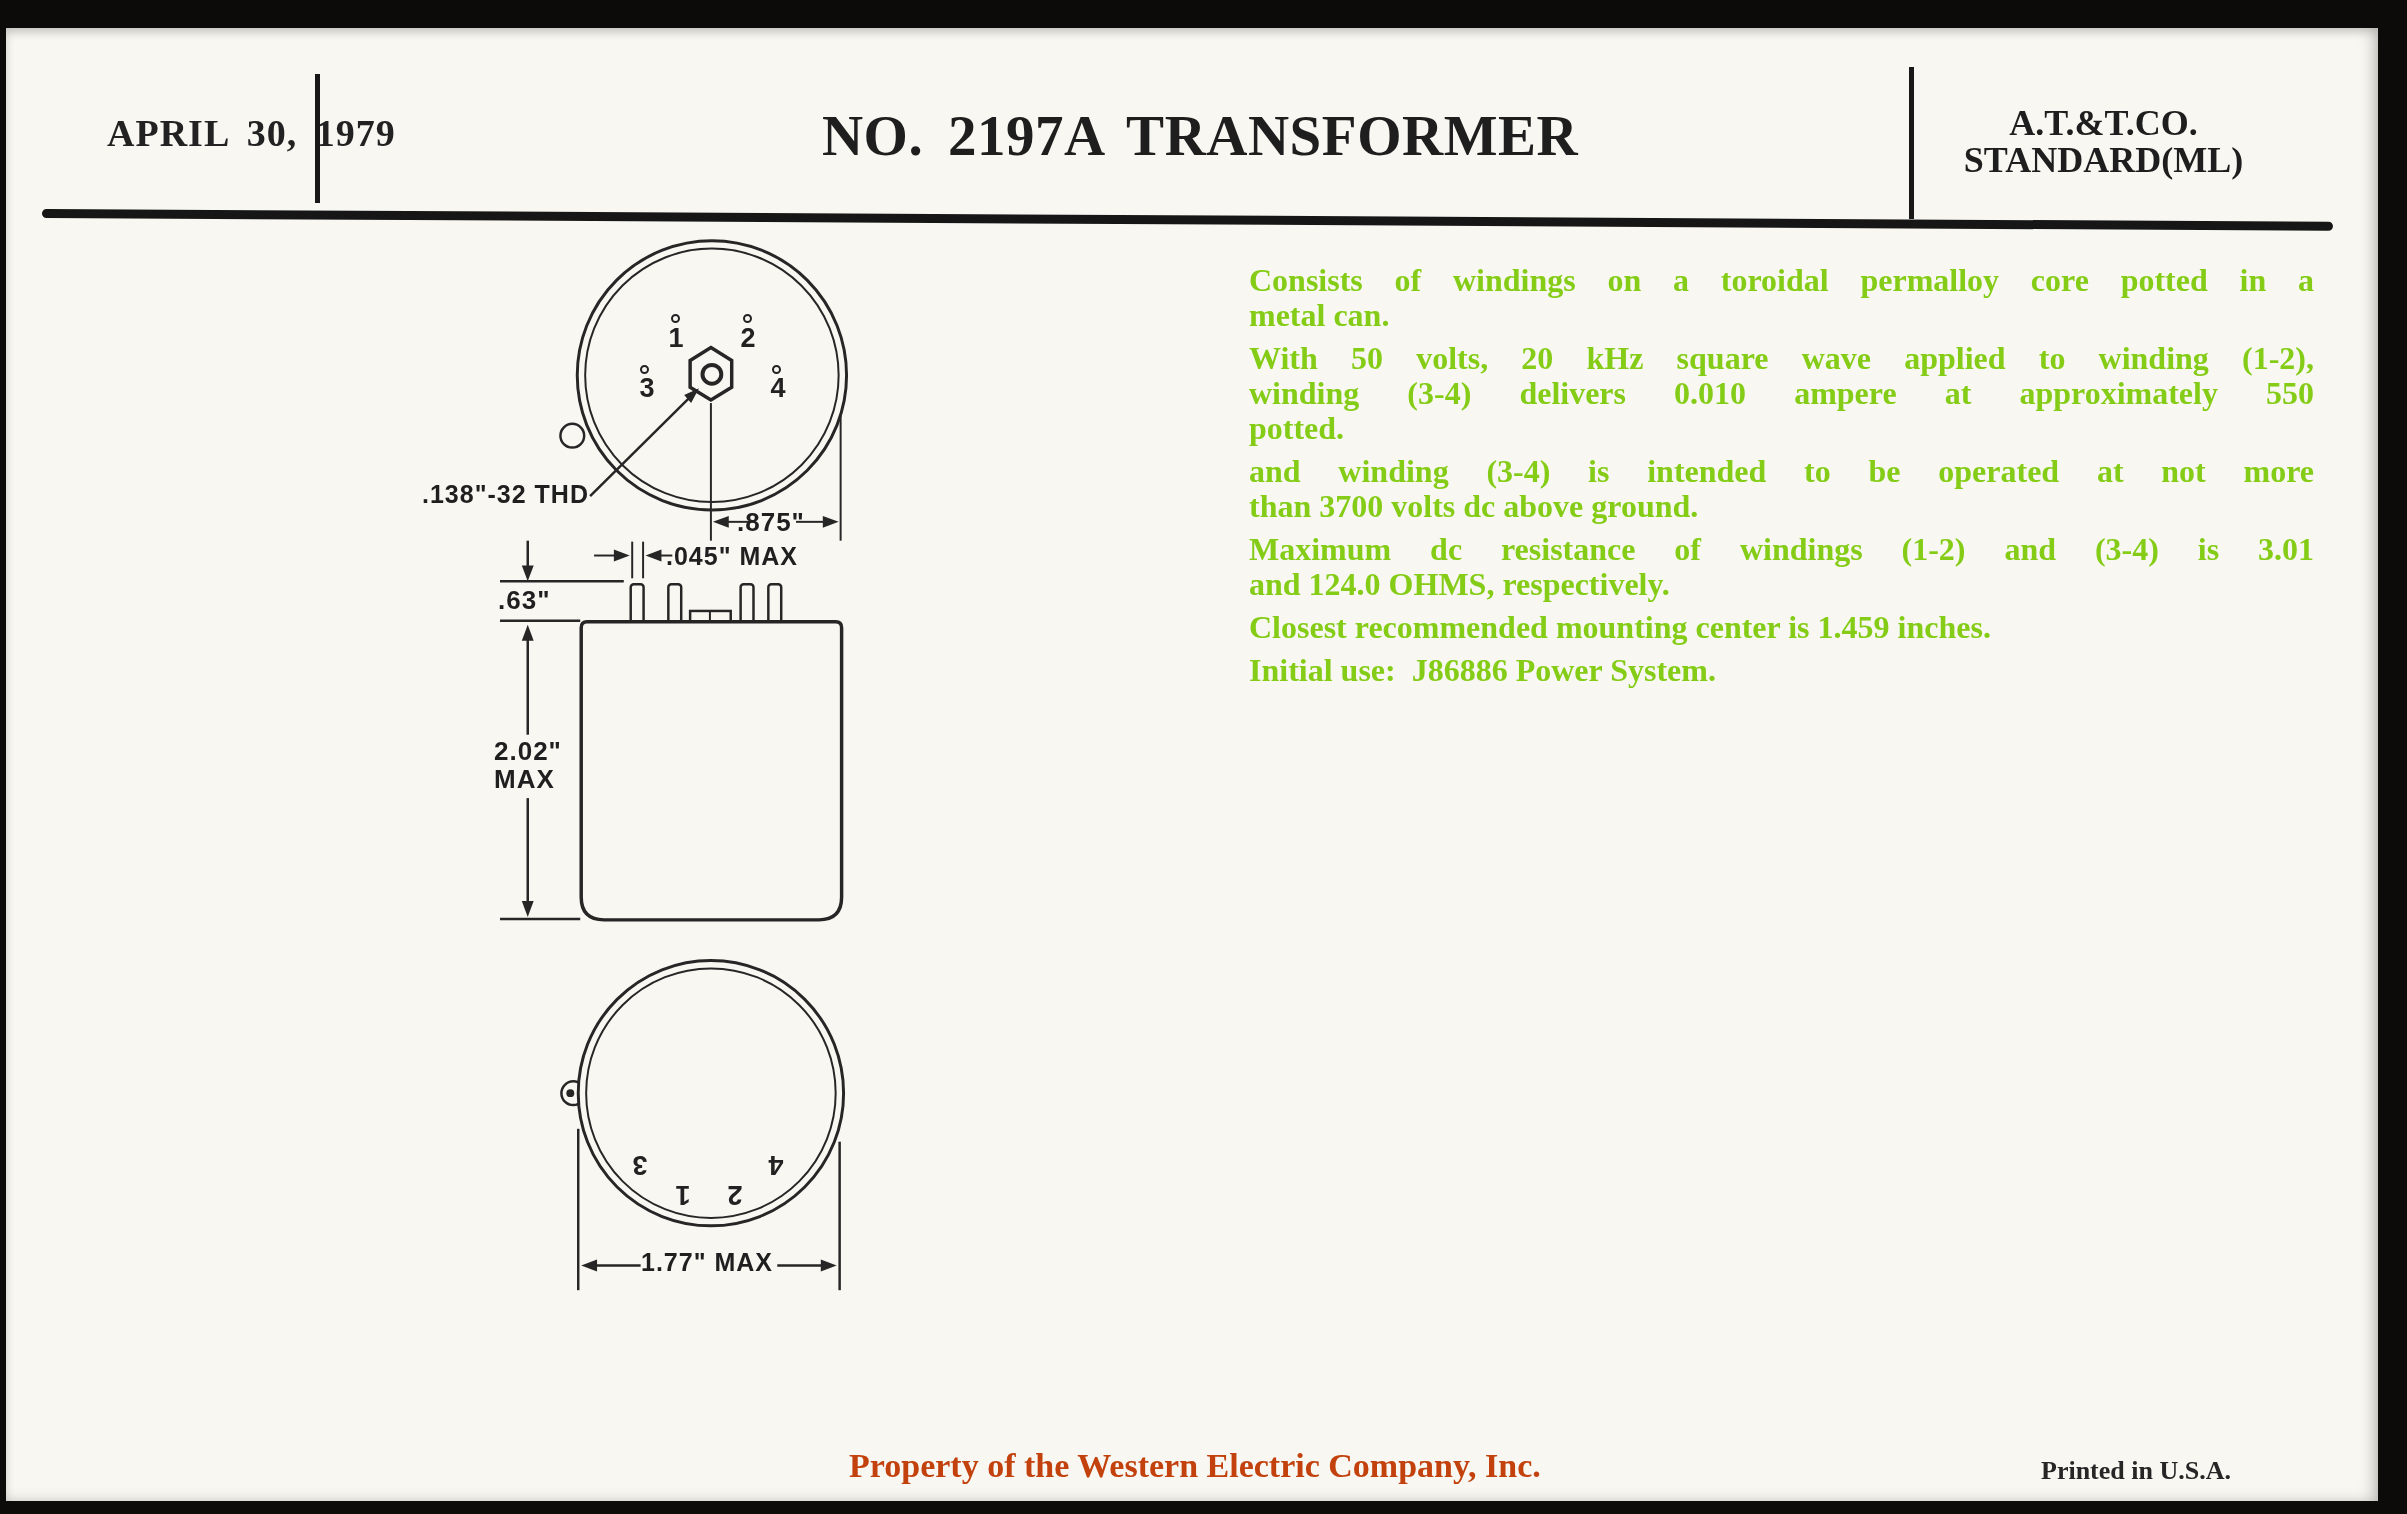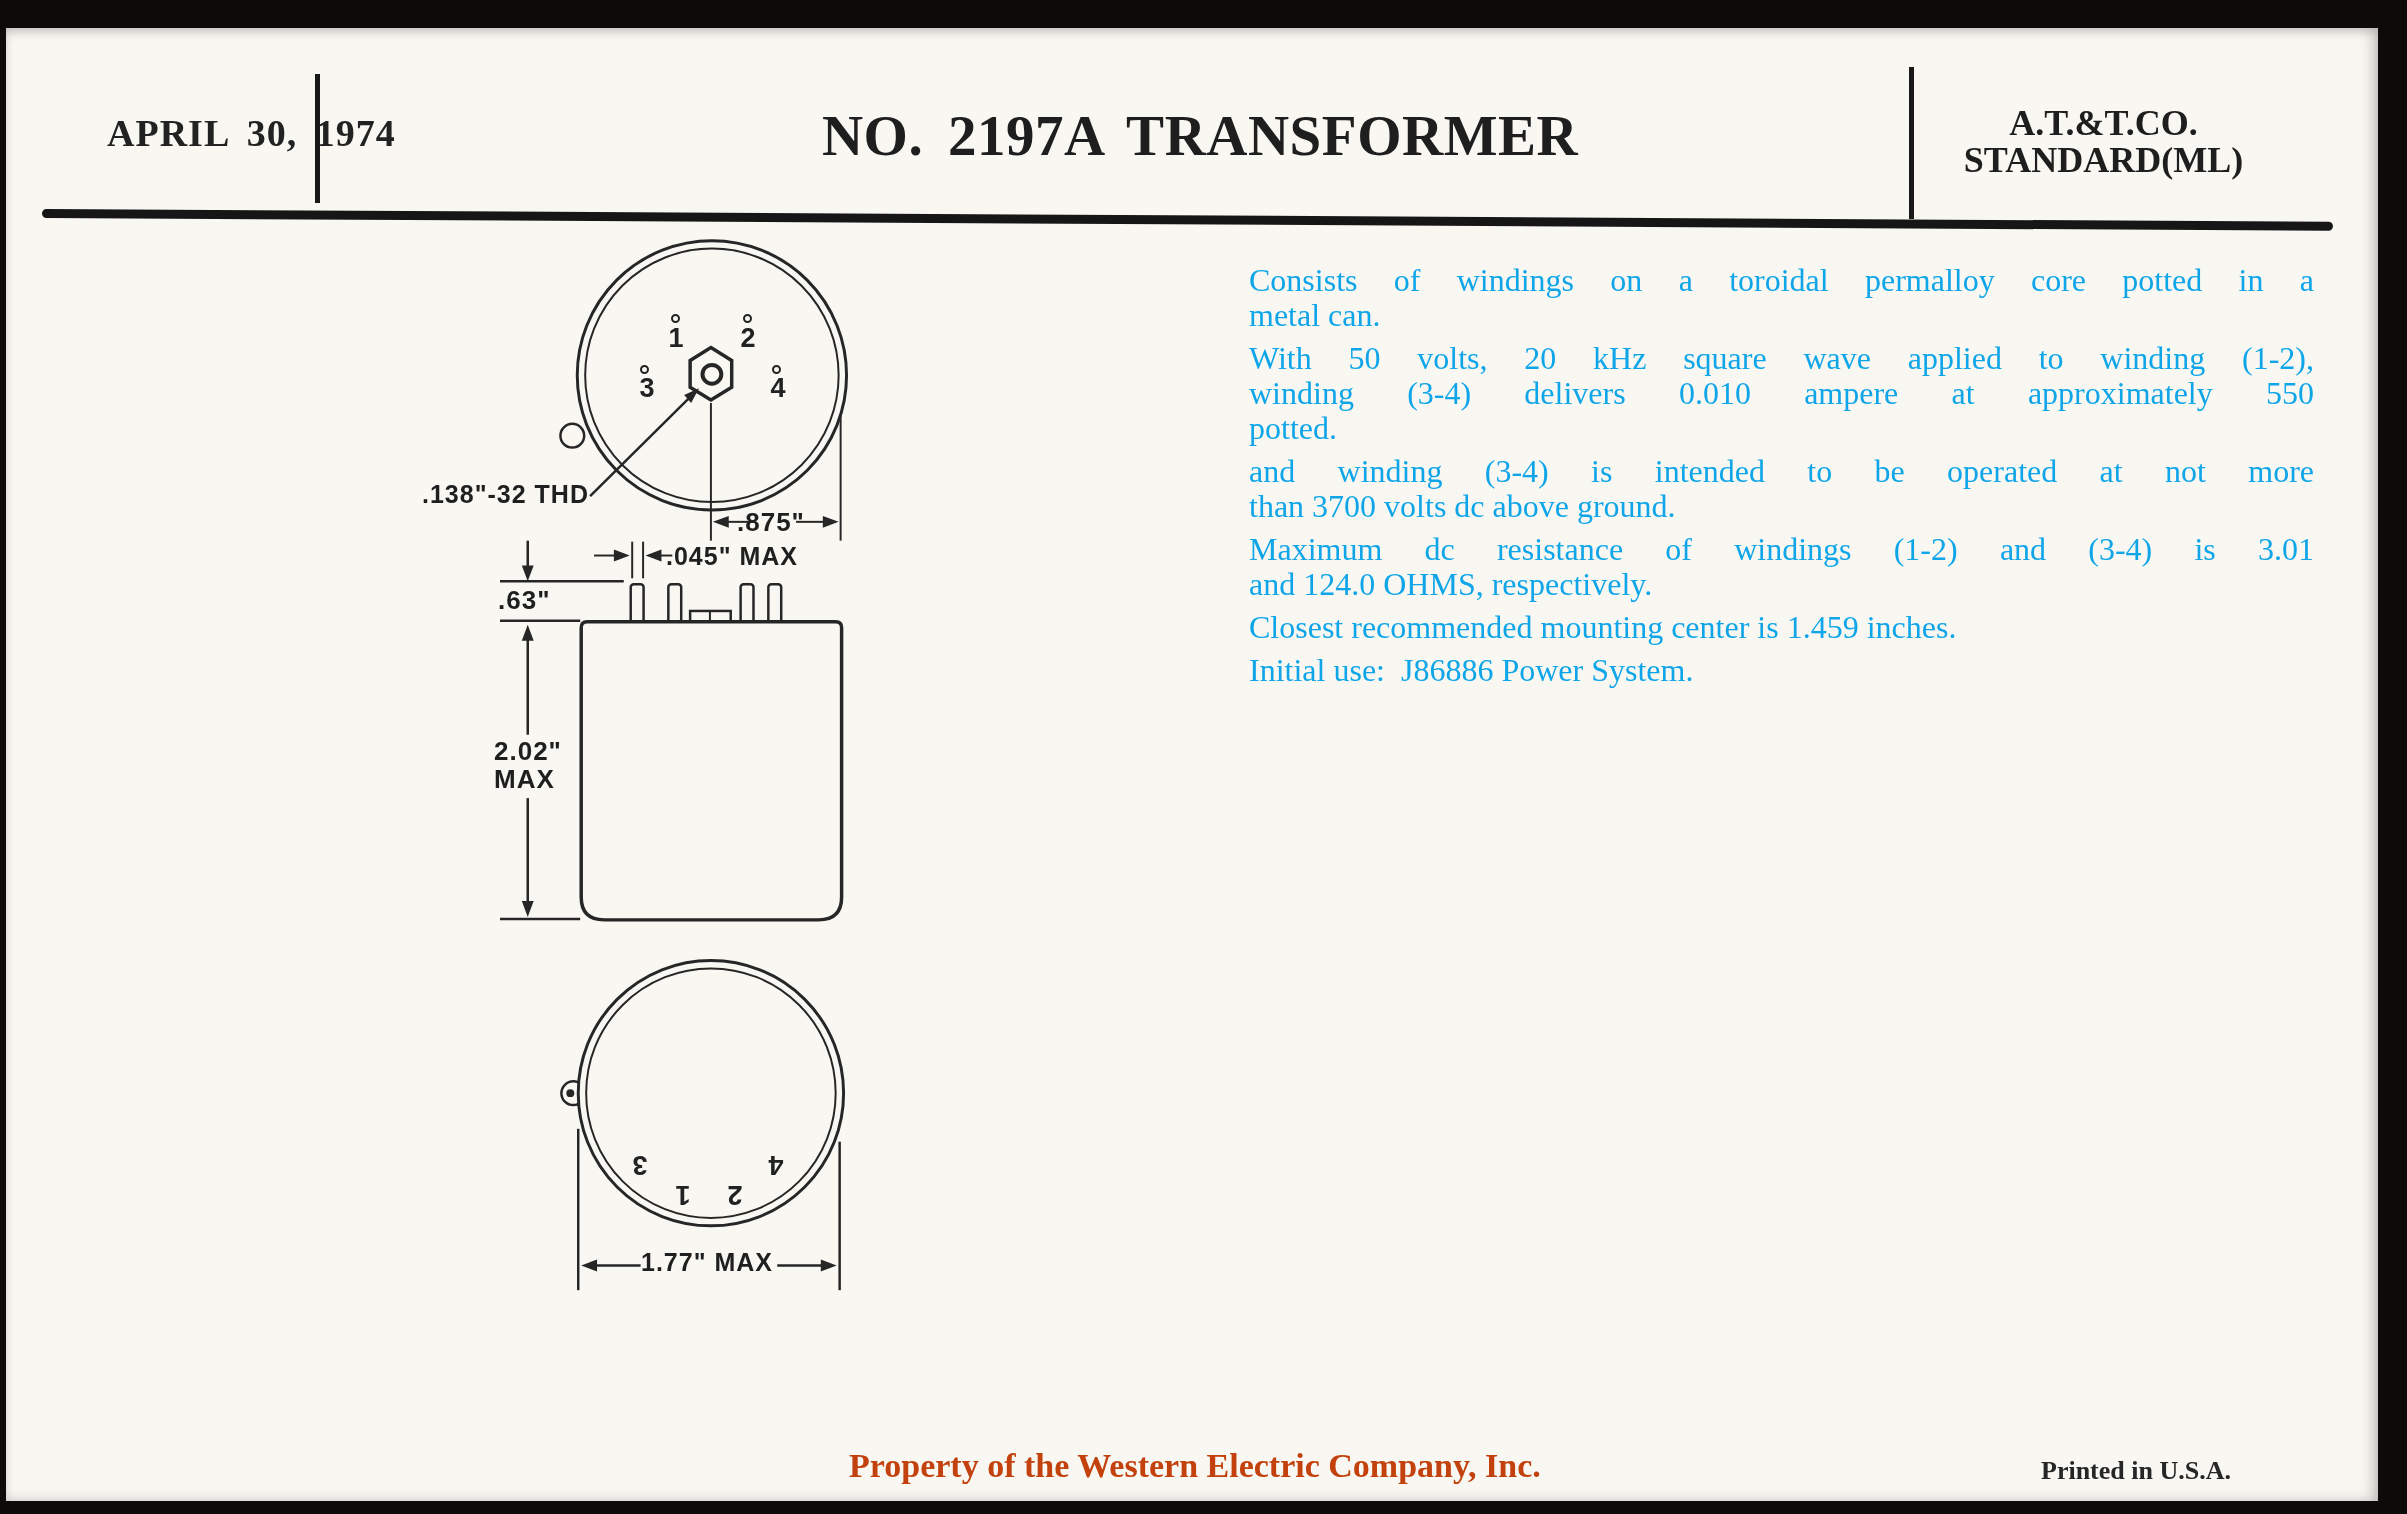--- a/index.html
+++ b/index.html
@@ -39,21 +39,21 @@
   .vrule.left{left:315px;top:74px;height:129px;}
   .vrule.right{left:1909px;top:67px;height:152px;}
   .main-rule{
     left:42px;top:209px;width:2291px;height:9px;background:#161616;
     border-radius:5px;transform:rotate(0.32deg);transform-origin:left center;
   }
 
   
   .specs{
     left:1249px;top:263px;width:1065px;
-    font-size:32px;font-weight:normal;color:#0ea5e9;
+    font-size:32px;font-weight:bold;color:#84cc16;
   }
   .spec-para{margin:0 0 8px 0;}
   .spec-line{
     line-height:35px;height:35px;
     text-align:justify;text-align-last:justify;
     overflow:visible;white-space:normal;
   }
   .spec-line.cont{}
   .spec-line.last{text-align-last:left;}
 
@@ -96,21 +96,21 @@
   svg .fillw{fill:#f8f7f2;}
   svg .arr{fill:#262626;stroke:none;}
 </style>
 </head>
 <body>
 
 <div id="stage">
 
   <div class="page"></div>
 
-  <div class="abs hdr-date">APRIL 30, 1974</div>
+  <div class="abs hdr-date">APRIL 30, 1979</div>
   <div class="abs vrule left"></div>
   <div class="abs hdr-title">NO. 2197A TRANSFORMER</div>
   <div class="abs vrule right"></div>
   <div class="abs hdr-org">
     <div>A.T.&amp;T.CO.</div>
     <div>STANDARD(ML)</div>
   </div>
   <div class="abs main-rule"></div>
 
   <svg class="draw" width="2408" height="1515" viewBox="0 0 2432 1530">

